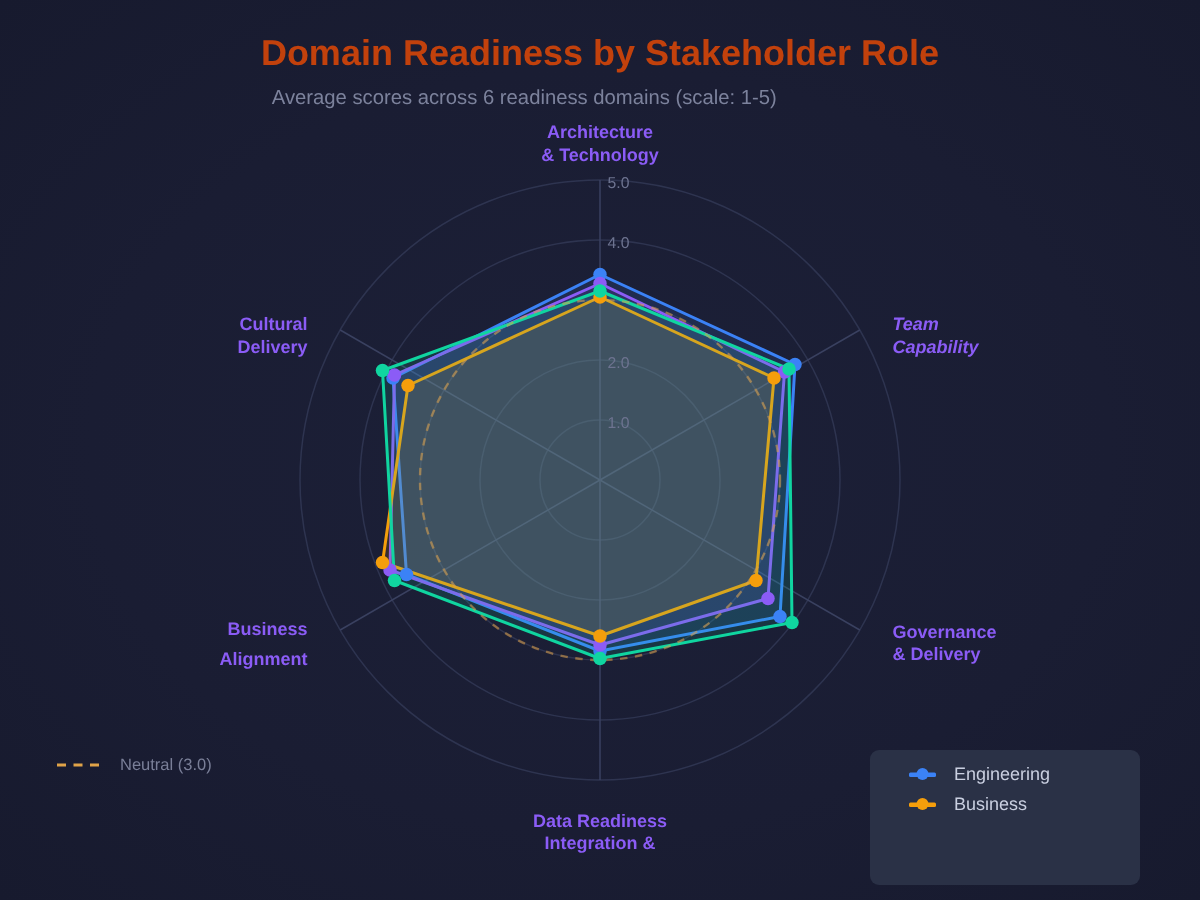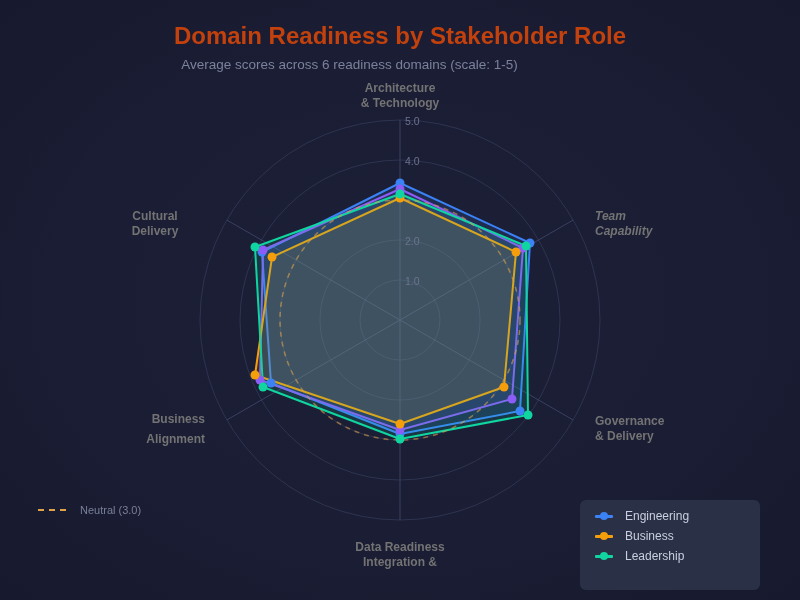--- a/index.html
+++ b/index.html
@@ -12,33 +12,33 @@
   .title {
     position:absolute; left:0; top:22px; width:800px; text-align:center;
     color:#c2410c; font-weight:bold; font-size:24px;
   }
   .subtitle {
     position:absolute; left:0; top:57px; width:699px; text-align:center;
     color:#7c829c; font-size:13.5px;
   }
   svg.chart { position:absolute; left:0; top:0; }
   .axis-label {
-    position:absolute; color:#737373; font-weight:bold; font-size:12px; line-height:15px;
+    position:absolute; color:#8b5cf6; font-weight:bold; font-size:12px; line-height:15px;
   }
   .tick { fill:#6d7390; font-size:10.5px; font-family:"Liberation Sans", sans-serif; }
   .neutral-legend {
     position:absolute; left:38px; top:502px; height:16px; display:flex; align-items:center;
   }
   .neutral-legend .dash {
     width:28px; height:0; border-top:2px dashed #e0a348; margin-right:14px;
   }
   .neutral-legend .lbl { color:#7a7f98; font-size:11px; }
   .legend {
     position:absolute; left:580px; top:500px; width:180px; height:90px;
-    background:#2a3146; border-radius:6px; box-sizing:border-box; padding:6px 0 0 15px;
+    background:#2a3146; border-radius:6px; box-sizing:border-box; padding:6px 0 0 26px;
   }
   .legend-item { display:flex; align-items:center; height:20px; }
   .legend-swatch { position:relative; width:18px; height:10px; margin-right:12px; }
   .legend-swatch .ln { position:absolute; left:0; top:4px; width:18px; height:3px; border-radius:1px; }
   .legend-swatch .dt { position:absolute; left:5px; top:1px; width:8px; height:8px; border-radius:50%; }
   .legend-item .lbl { color:#c9cfe0; font-size:12px; }
 </style>
 </head>
 <body>
 
@@ -113,21 +113,21 @@
   <div>&amp; Delivery</div>
 </div>
 <div class="axis-label" style="left:330px; top:540px; width:140px; text-align:center;">
   <div>Data Readiness</div>
   <div>Integration &amp;</div>
 </div>
 <div class="axis-label" style="left:105px; top:409px; width:100px; text-align:right; line-height:20px;">
   <div>Business</div>
   <div>Alignment</div>
 </div>
-<div class="axis-label" style="left:105px; top:209px; width:100px; text-align:center;">
+<div class="axis-label" style="left:105px; top:209px; width:100px; text-align:right;">
   <div>Cultural</div>
   <div>Delivery</div>
 </div>
 
 <div class="neutral-legend">
   <div class="dash"></div>
   <span class="lbl">Neutral (3.0)</span>
 </div>
 
 <div class="legend">
@@ -138,20 +138,13 @@
       </div>
     <span class="lbl">Engineering</span>
   </div>
   <div class="legend-item">
     <div class="legend-swatch">
         <div class="ln" style="background:#f59e0b"></div>
         <div class="dt" style="background:#f59e0b"></div>
       </div>
     <span class="lbl">Business</span>
   </div>
-  <div class="legend-item">
-    <div class="legend-swatch">
-        <div class="ln" style="background:#10d5a0"></div>
-        <div class="dt" style="background:#10d5a0"></div>
-      </div>
-    <span class="lbl">Leadership</span>
-  </div>
 </div>
 
 </body></html>

